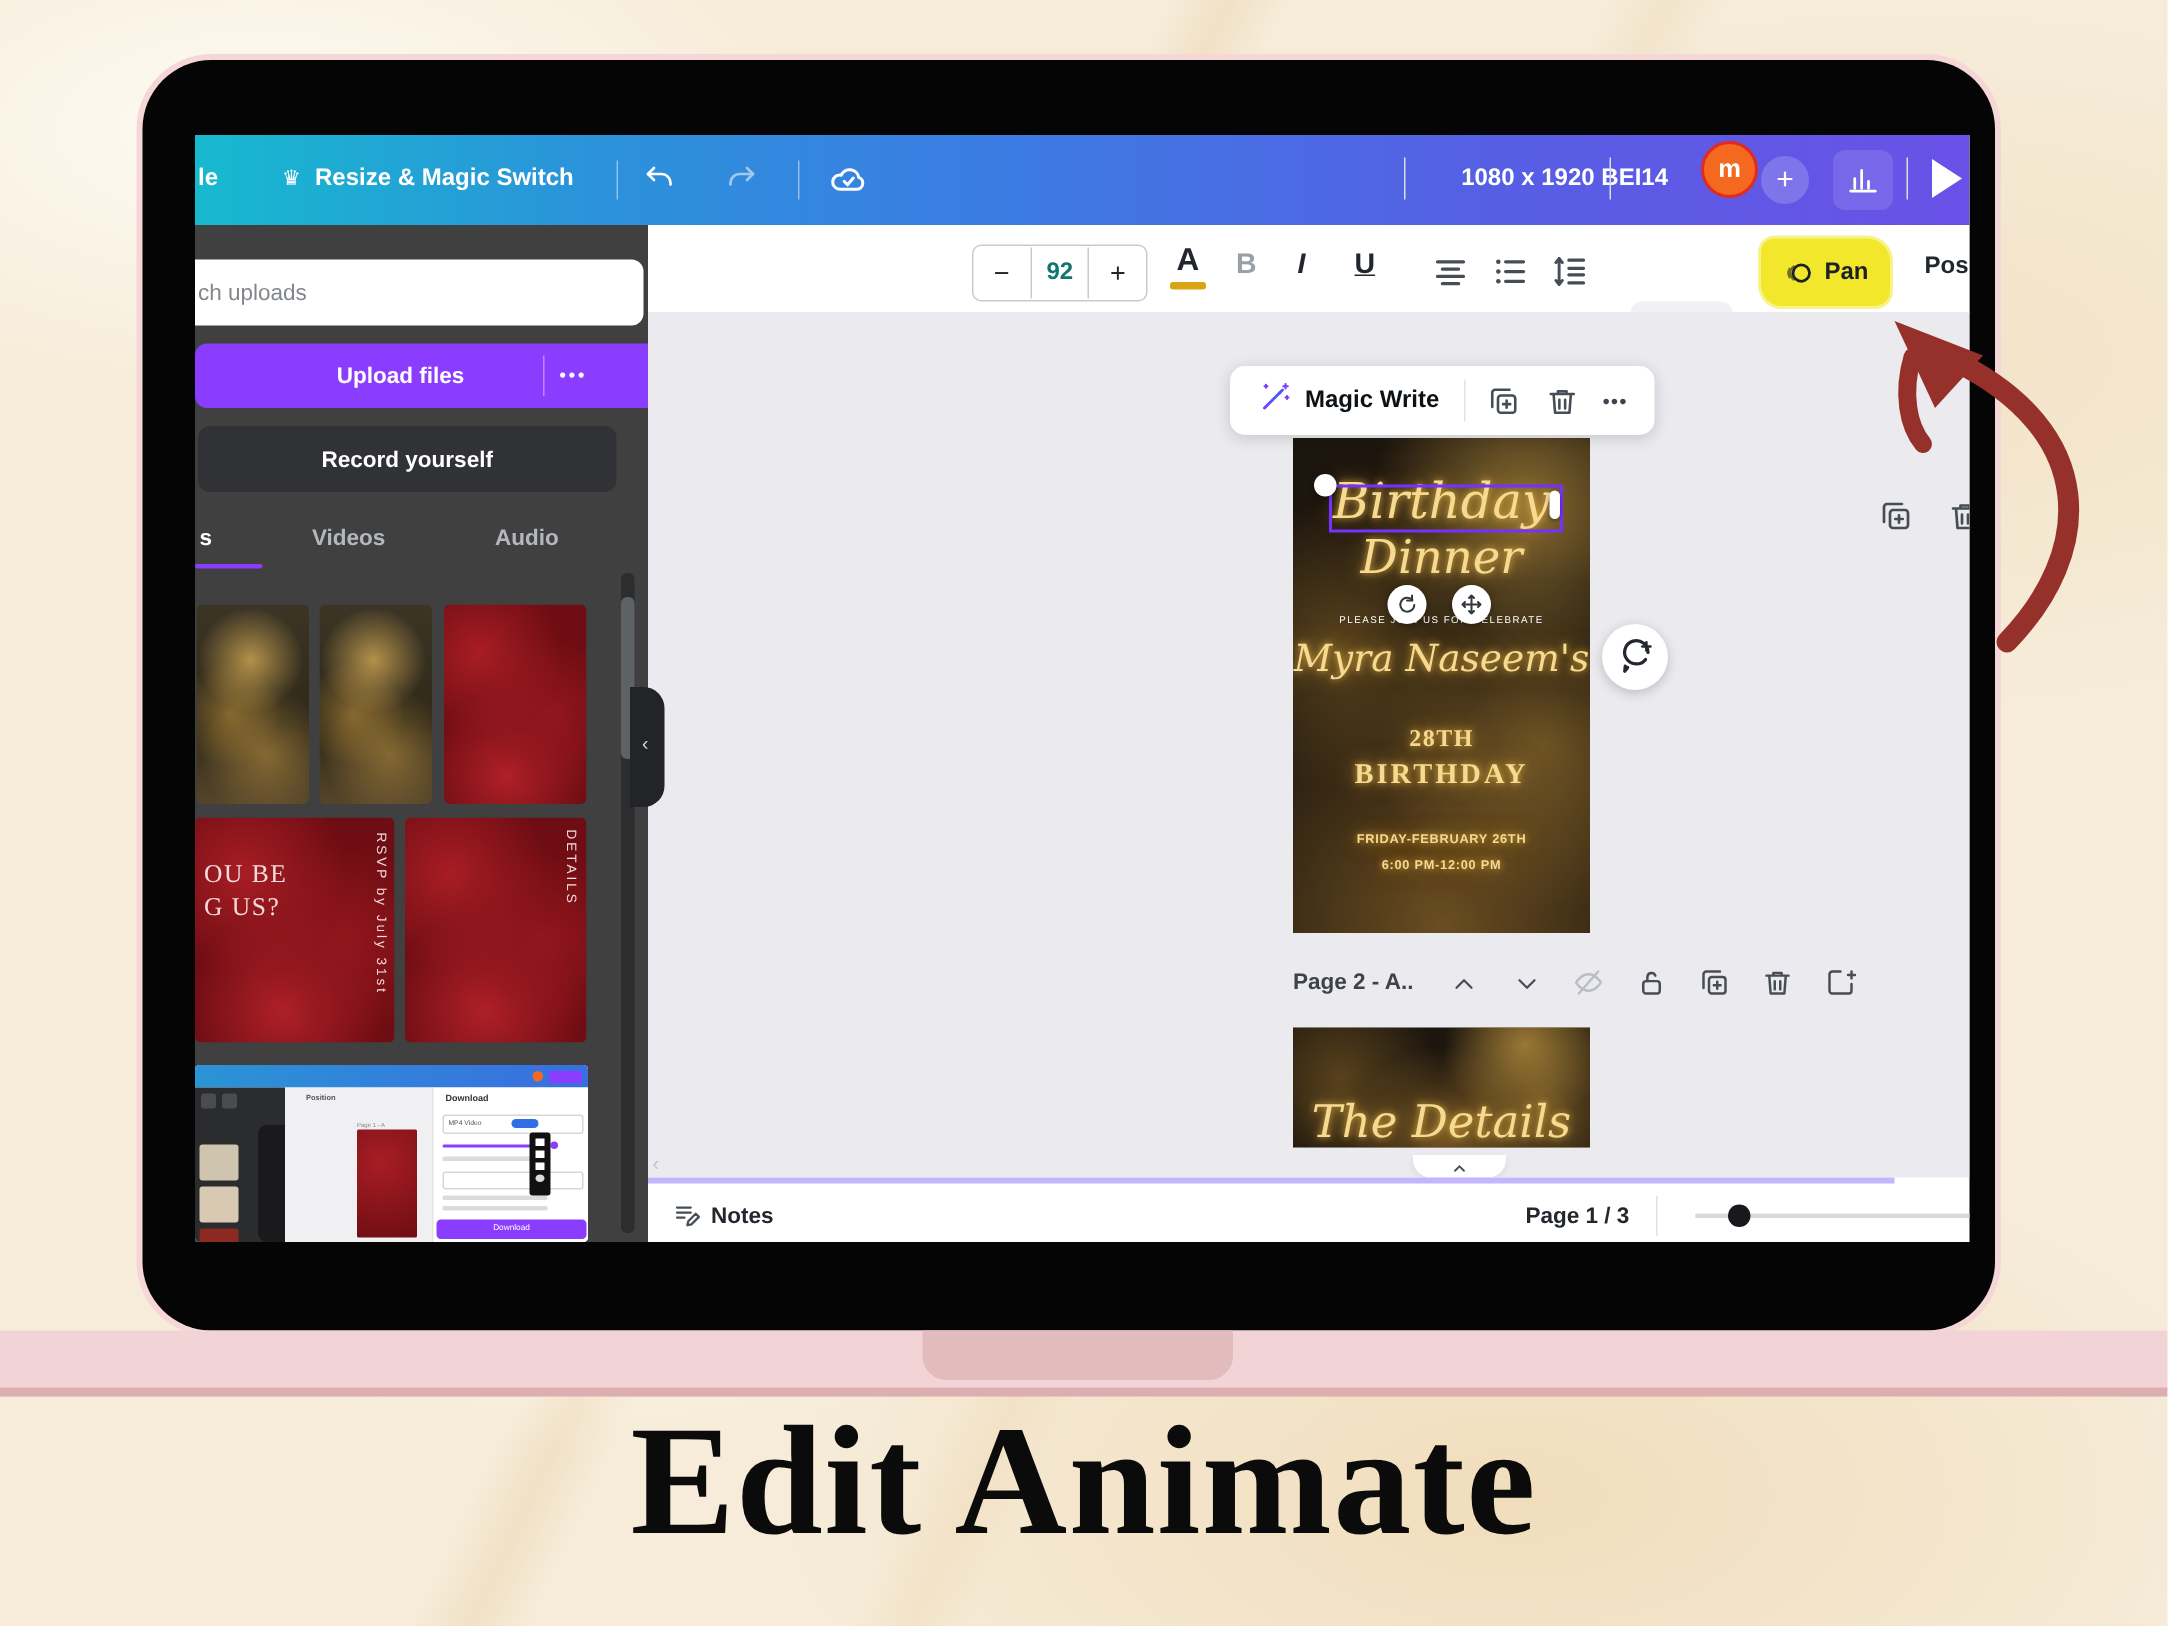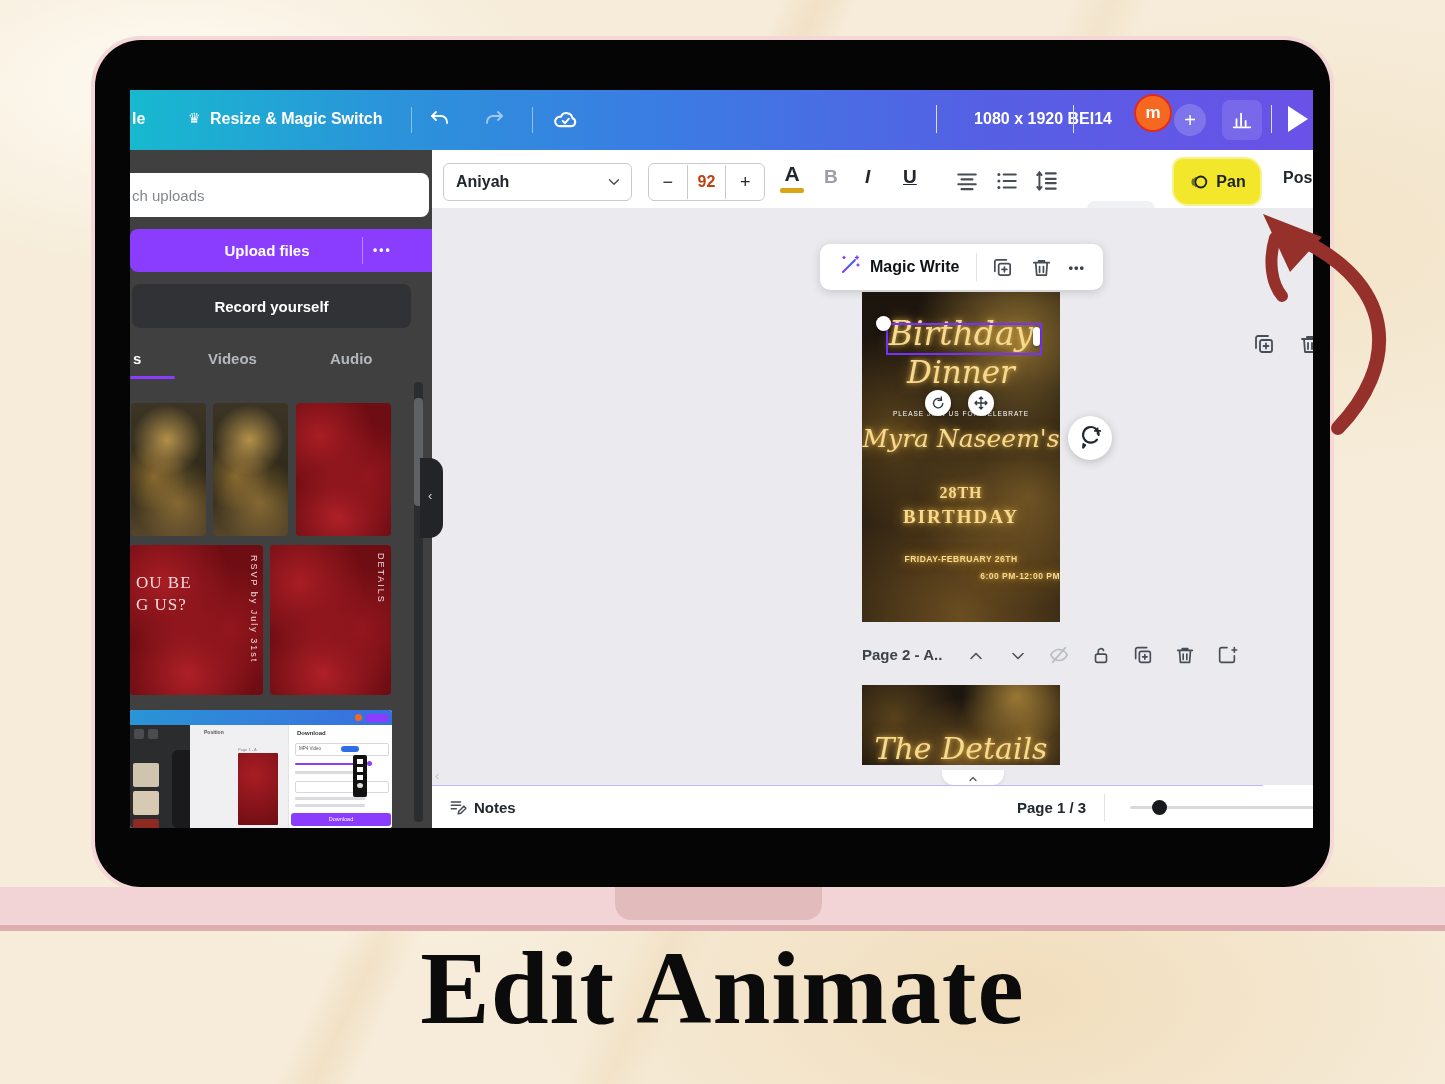--- a/index.html
+++ b/index.html
@@ -69,21 +69,21 @@
       #1d160e;
     overflow:hidden;}
   .gold{color:#f5da92;text-shadow:0 0 5px rgba(224,170,60,.95),0 0 14px rgba(255,205,90,.55);}
   .script{font-family:"DejaVu Serif",serif;font-style:italic;}
   .serifb{font-family:"Liberation Serif",serif;font-weight:700;}
   .popup{background:#fff;border-radius:10px;box-shadow:0 2px 10px rgba(20,25,35,.18);display:flex;align-items:center;}
   .handle-circle{width:26px;height:26px;border-radius:50%;background:#fff;box-shadow:0 1px 4px rgba(0,0,0,.35);display:flex;align-items:center;justify-content:center;}
   .selbox{border:2px solid #7731ff;}
   .p2label{font-weight:700;font-size:15px;color:#3e434a;}
   
-  .bottombar{left:302px;top:695px;width:831px;height:43px;background:#fff;border-top:1px solid #c4b5fd;color:#23282e;}
+  .bottombar{left:302px;top:695px;width:831px;height:43px;background:#fff;border-top:4px solid #c4b5fd;color:#23282e;}
   .bb-txt{font-weight:700;font-size:15px;color:#23282e;}
   
   .mini{background:#fff;overflow:hidden;border-radius:3px;font-family:"Liberation Sans",sans-serif;}
   .mini .bar{background:linear-gradient(90deg,#2a94d6,#3a6ee0);}
   .mini .tinytxt{font-size:5px;color:#555;}
   
   .base{left:0;top:887px;width:1445px;height:38px;background:#f3d4d6;border-bottom:6px solid #dcaeb0;}
   .notch{left:615px;top:887px;width:207px;height:33px;background:#e2bbbd;border-radius:0 0 16px 16px;}
   .caption{left:0;top:928px;width:1445px;text-align:center;font-family:"Liberation Serif",serif;
     font-weight:700;font-size:104px;color:#0b0b0b;letter-spacing:1px;}
@@ -125,31 +125,23 @@
     <div class="abs pluscirc" style="left:1044px;top:14px;">+</div>
     <div class="abs sqbtn ic w" style="left:1092px;top:10px;">
       <svg width="22" height="22" viewBox="0 0 24 24">
           <path d="M6 18v-7M11 18V5M16 18v-5M3 20h18" stroke-width="2"></path>
         </svg>
     </div>
     <div class="abs" style="left:1158px;top:16px;width:0;height:0;border-left:20px solid #fff;border-top:13px solid transparent;border-bottom:13px solid transparent;"></div>
   </div>
 
   <div class="abs toolbar"></div>
-  <div class="abs tool-box" style="left:313px;top:73px;width:187px;height:36px;">
-    <span style="font-size:16px;font-weight:700;color:#22272e;padding-left:12px;">Aniyah</span>
-    <span class="ic" style="position:absolute;right:8px;top:9px;">
-      <svg width="18" height="18" viewBox="0 0 24 24">
-          <path d="m6 9 6 6 6-6"></path>
-        </svg>
-    </span>
-  </div>
   <div class="abs tool-box" style="left:518px;top:73px;width:115px;height:36px;">
     <div style="width:38px;text-align:center;font-size:18px;color:#22272e;border-right:1px solid #c7cbd1;line-height:34px;height:34px;">−</div>
-    <div style="width:38px;text-align:center;font-size:16px;font-weight:700;color:#c2410c;line-height:34px;">92</div>
+    <div style="width:38px;text-align:center;font-size:16px;font-weight:700;color:#0f766e;line-height:34px;">92</div>
     <div style="width:38px;text-align:center;font-size:18px;color:#22272e;border-left:1px solid #c7cbd1;line-height:34px;height:34px;">+</div>
   </div>
   <div class="abs" style="left:650px;top:72px;text-align:center;">
     <div class="fmt" style="font-size:21px;">A</div>
     <div style="width:24px;height:5px;background:#d9a514;border-radius:2px;margin-top:2px;"></div>
   </div>
   <div class="abs fmt" style="left:694px;top:76px;color:#9aa0a6;">B</div>
   <div class="abs fmt" style="left:735px;top:76px;font-style:italic;">I</div>
   <div class="abs fmt" style="left:773px;top:76px;text-decoration:underline;">U</div>
   <div class="abs t-div" style="left:806px;"></div>
@@ -261,21 +253,21 @@
   <div class="abs canvas">
 
     <div class="abs design" style="left:430px;top:84px;width:198px;height:330px;">
       <div class="gold script" style="position:absolute;left:0;top:22px;width:198px;text-align:center;font-size:33px;">Birthday</div>
       <div class="gold script" style="position:absolute;left:0;top:62px;width:198px;text-align:center;font-size:31px;">Dinner</div>
       <div style="position:absolute;left:0;top:118px;width:198px;text-align:center;font-size:6.5px;color:#fff;letter-spacing:1px;">PLEASE JOIN US FOR CELEBRATE</div>
       <div class="gold script" style="position:absolute;left:0;top:132px;width:198px;text-align:center;font-size:25px;">Myra Naseem's</div>
       <div class="gold serifb" style="position:absolute;left:0;top:192px;width:198px;text-align:center;font-size:16px;letter-spacing:1px;">28TH</div>
       <div class="gold serifb" style="position:absolute;left:0;top:214px;width:198px;text-align:center;font-size:19px;letter-spacing:2px;">BIRTHDAY</div>
       <div class="gold" style="position:absolute;left:0;top:262px;width:198px;text-align:center;font-size:8.5px;font-weight:700;letter-spacing:.5px;">FRIDAY-FEBRUARY 26TH</div>
-      <div class="gold" style="position:absolute;left:0;top:279px;width:198px;text-align:right;font-size:8.5px;font-weight:700;letter-spacing:.5px;">6:00 PM-12:00 PM</div>
+      <div class="gold" style="position:absolute;left:0;top:279px;width:198px;text-align:center;font-size:8.5px;font-weight:700;letter-spacing:.5px;">6:00 PM-12:00 PM</div>
 
       <div class="abs selbox" style="left:24px;top:31px;width:152px;height:28px;"></div>
 
       <div class="abs handle-circle" style="left:63px;top:98px;">
         <svg width="16" height="16" viewBox="0 0 24 24" style="stroke:#33383f;fill:none;stroke-width:2;stroke-linecap:round;">
             <path d="M17.5 7.5a7 7 0 1 0 1.8 5"></path>
             <path d="M17 3v5h-5"></path>
           </svg>
       </div>
       <div class="abs handle-circle" style="left:106px;top:98px;">

